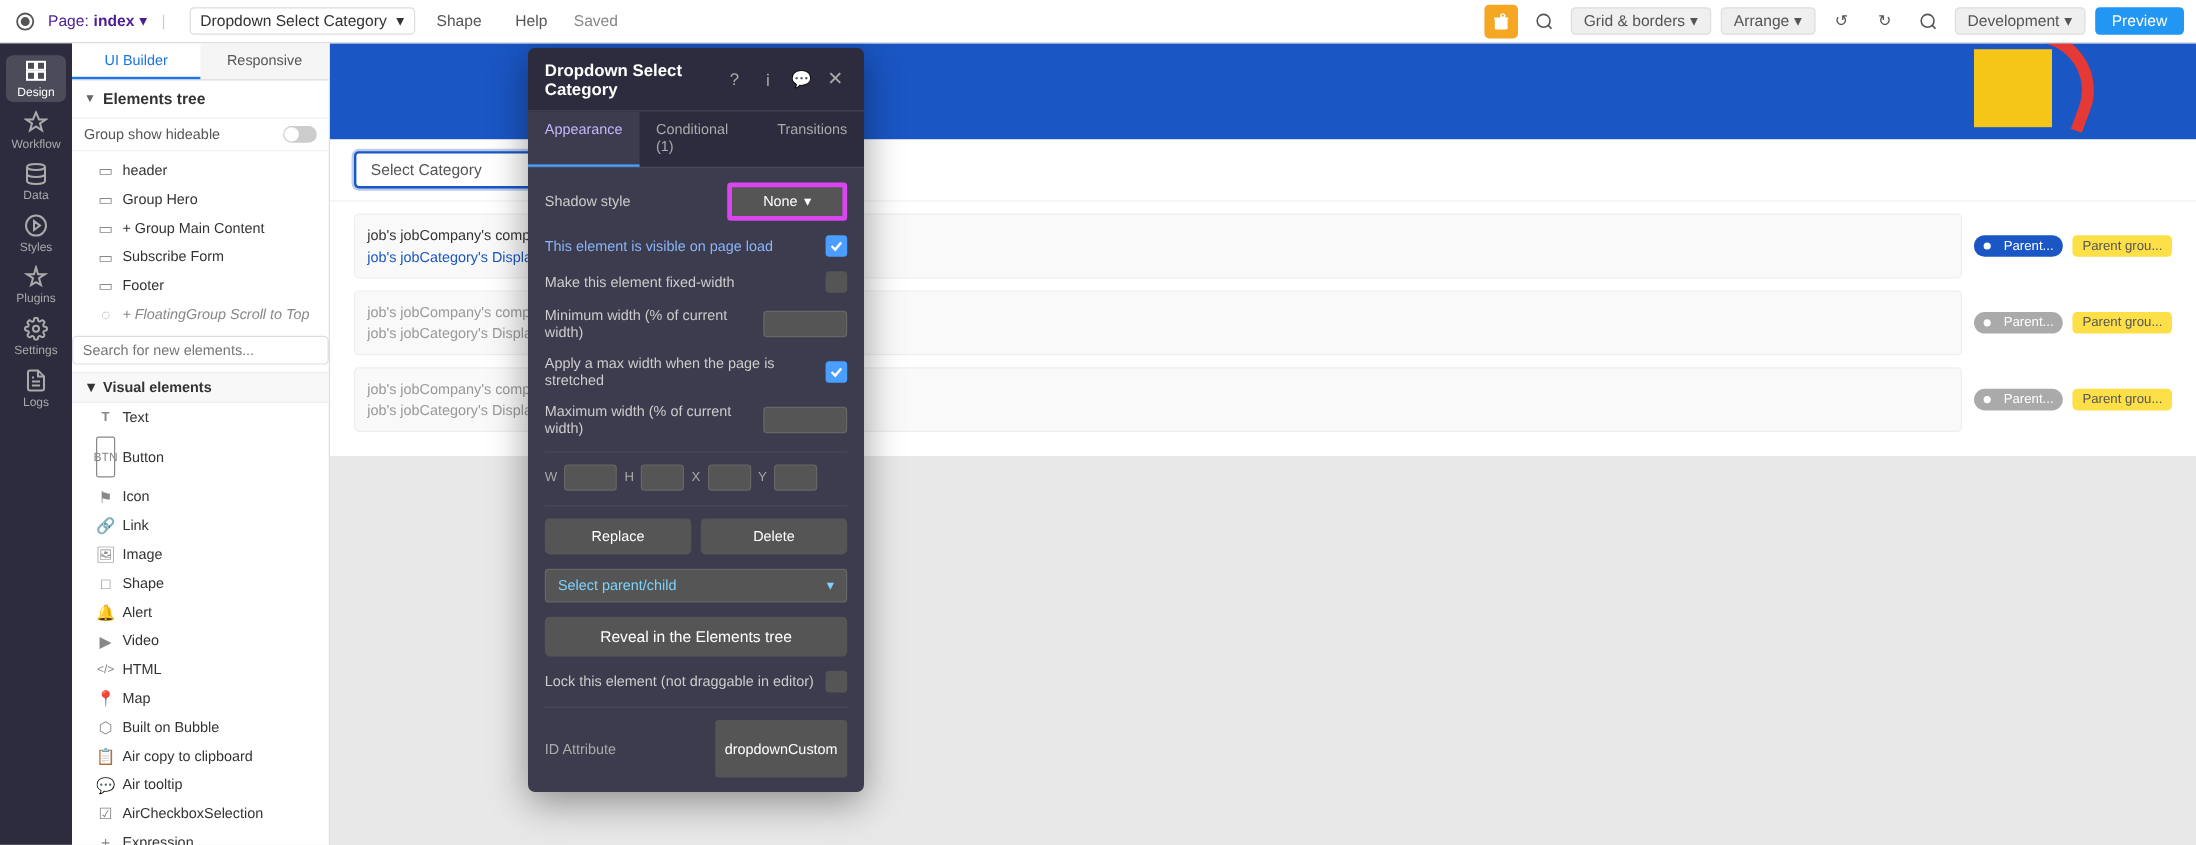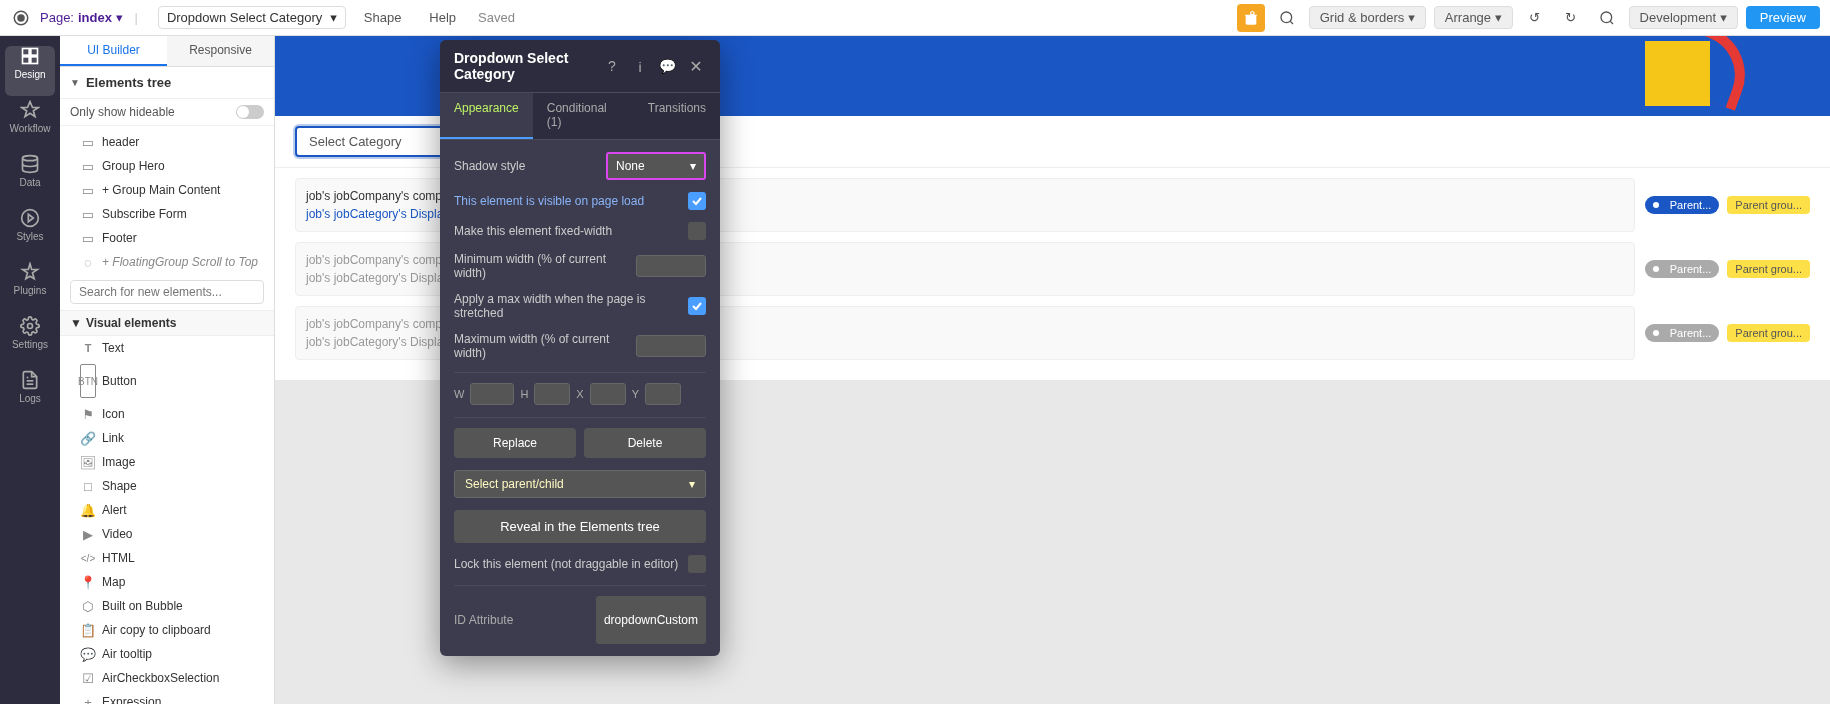--- a/index.html
+++ b/index.html
@@ -41,24 +41,25 @@
       background: #2c2c3e;
       display: flex;
       flex-direction: column;
       align-items: center;
       padding-top: 10px;
       gap: 4px;
       z-index: 900;
     }
     .sidebar-item {
       width: 50px;
-      height: 50px;
+      height: 39px;
       display: flex;
       flex-direction: column;
       align-items: center;
+      justify-content: center;
       gap: 3px;
       cursor: pointer;
       border-radius: 6px;
       color: #aaa;
       font-size: 10px;
     }
     .sidebar-item.active { background: rgba(255,255,255,0.15); color: #fff; }
     .sidebar-item svg { width: 20px; height: 20px; }
 
     
@@ -138,21 +139,21 @@
       align-items: center;
       gap: 6px;
       padding: 4px 10px;
       font-size: 12px;
       color: #333;
       cursor: pointer;
     }
     .el-item.indent1 { padding-left: 20px; }
     .el-item .el-icon { width: 16px; height: 16px; display: flex; align-items: center; justify-content: center; color: #888; font-size: 13px; flex-shrink: 0; }
     .search-box {
-      padding: 6px 10px;
+      padding: 6px 0;
       border-bottom: 1px solid #eee;
     }
     .search-box input {
       width: 100%;
       padding: 4px 8px;
       border: 1px solid #ddd;
       border-radius: 4px;
       font-size: 12px;
       color: #555;
     }
@@ -284,21 +285,21 @@
       border-bottom: 1px solid #4a4a5e;
     }
     .modal-tab {
       padding: 8px 14px;
       font-size: 12px;
       cursor: pointer;
       color: #aaa;
       border-bottom: 2px solid transparent;
     }
     .modal-tab.active {
-      color: #bef264;
+      color: #c4b5fd;
       border-bottom: 2px solid #4a9eff;
       background: #3c3c4e;
     }
 
     .modal-body { padding: 12px 14px; }
     .modal-row {
       display: flex;
       align-items: center;
       justify-content: space-between;
       margin-bottom: 12px;
@@ -324,23 +325,23 @@
       border-radius: 3px;
       color: #fff;
       font-size: 12px;
       text-align: center;
     }
 
     .modal-dropdown {
       display: flex;
       align-items: center;
       justify-content: space-between;
-      padding: 5px 8px;
+      padding: 5px 26px;
       background: #555;
-      border: 2px solid #d946ef;
+      border: 4px solid #d946ef;
       border-radius: 3px;
       cursor: pointer;
       font-size: 12px;
       color: #fff;
       min-width: 100px;
     }
 
     .modal-divider { height: 1px; background: #4a4a5e; margin: 10px 0; }
 
     .modal-dims {
@@ -386,21 +387,21 @@
     .modal-select-dropdown {
       display: flex;
       align-items: center;
       justify-content: space-between;
       padding: 6px 10px;
       background: #555;
       border: 1px solid #666;
       border-radius: 3px;
       cursor: pointer;
       font-size: 12px;
-      color: #fef9c3;
+      color: #7dd3fc;
       width: 100%;
     }
 
     .modal-big-btn {
       width: 100%;
       padding: 9px;
       background: #555;
       border: none;
       border-radius: 4px;
       color: #fff;
@@ -564,21 +565,21 @@
 <div class="panel">
   <div class="panel-tabs">
     <div class="panel-tab active">UI Builder</div>
     <div class="panel-tab">Responsive</div>
   </div>
   <div class="panel-section-header">
     <span class="chevron">▼</span>
     <span>Elements tree</span>
   </div>
   <div class="only-show-row">
-    <span>Only show hideable</span>
+    <span>Group show hideable</span>
     <div class="toggle-switch"></div>
   </div>
 
   <div class="elements-list">
     <div class="el-item indent1">
       <span class="el-icon">▭</span>
       <span>header</span>
     </div>
     <div class="el-item indent1">
       <span class="el-icon">▭</span>

